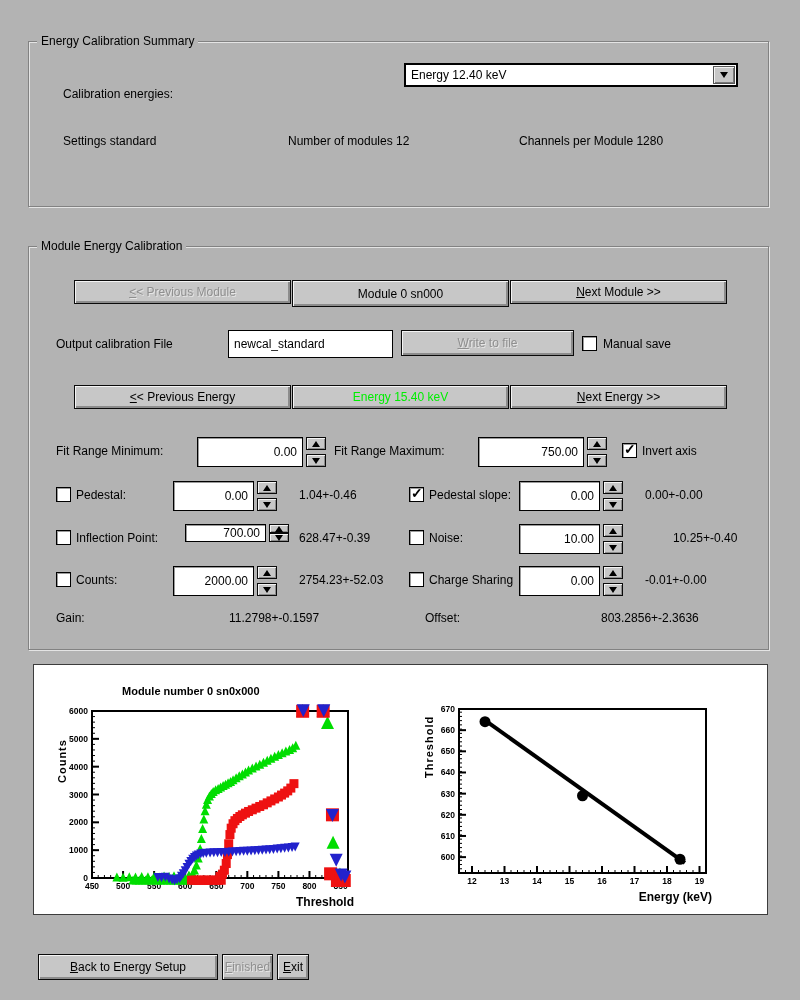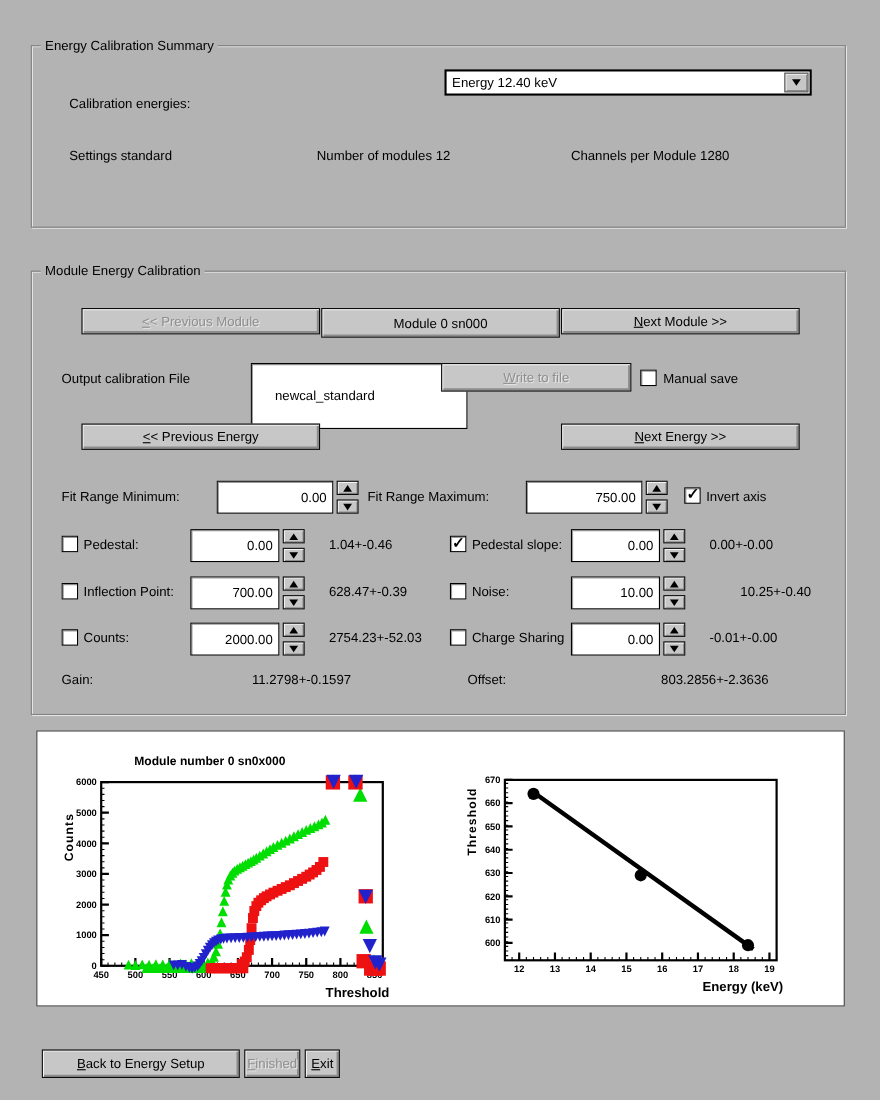--- a/index.html
+++ b/index.html
@@ -100,28 +100,29 @@
 </div>
 
 <div class="groupbox" style="left:28px;top:246px;width:739px;height:402px">
   <span class="legend">Module Energy Calibration</span>
 
   <button class="btn disabled" style="left:45px;top:33px;width:217px;height:24px"><u>&lt;</u>&lt; Previous Module</button>
   <button class="btn" style="left:263px;top:33px;width:217px;height:27px">Module 0 sn000</button>
   <button class="btn" style="left:481px;top:33px;width:217px;height:24px"><u>N</u>ext Module &gt;&gt;</button>
 
   <span class="lbl" style="left:27px;top:90px">Output calibration File</span>
-  <div class="field" style="left:199px;top:83px;width:163px;height:26px;padding:16px">
+  <div class="field" style="left:199px;top:83px;width:163px;height:26px;padding:0">
     <input class="field" type="text" style="box-shadow: none; border: none;" value="newcal_standard">
   </div>
   <button class="btn disabled" style="left:372px;top:83px;width:173px;height:26px"><u>W</u>rite to file</button>
   <div class="checkbox" style="left:553px;top:89px"></div>
   <span class="lbl" style="left:574px;top:90px">Manual save</span>
 
   <button class="btn" style="left:45px;top:138px;width:217px;height:24px"><u>&lt;</u>&lt; Previous Energy</button>
+  <button class="btn" style="left: 263px; top: 138px; width: 217px; height: 24px; color: rgb(0, 238, 0);">Energy 15.40 keV</button>
   <button class="btn" style="left:481px;top:138px;width:217px;height:24px"><u>N</u>ext Energy &gt;&gt;</button>
 
   <span class="lbl" style="left:27px;top:197px">Fit Range Minimum:</span>
   <div class="spin" style="left:168px;top:190px;width:130px;height:30px">
     <div class="sfield" style="width:104px"><input value="0.00" style=""></div>
     <div class="spinbtns">
       <span class="spinbtn">
           <span class="tri-up"></span>
         </span>
       <span class="spinbtn">
@@ -168,21 +169,21 @@
         </span>
       <span class="spinbtn">
           <span class="tri-down"></span>
         </span>
     </div>
   </div>
   <span class="lbl" style="left:616px;top:241px">0.00+-0.00</span>
 
   <div class="checkbox" style="left:27px;top:283px"></div>
   <span class="lbl" style="left:47px;top:284px">Inflection Point:</span>
-  <div class="spin" style="left:144px;top:277px;width:105px;height:30px">
+  <div class="spin" style="left:156px;top:277px;width:105px;height:18px">
     <div class="sfield" style="width:79px"><input value="700.00" style=""></div>
     <div class="spinbtns">
       <span class="spinbtn">
           <span class="tri-up"></span>
         </span>
       <span class="spinbtn">
           <span class="tri-down"></span>
         </span>
     </div>
   </div>

